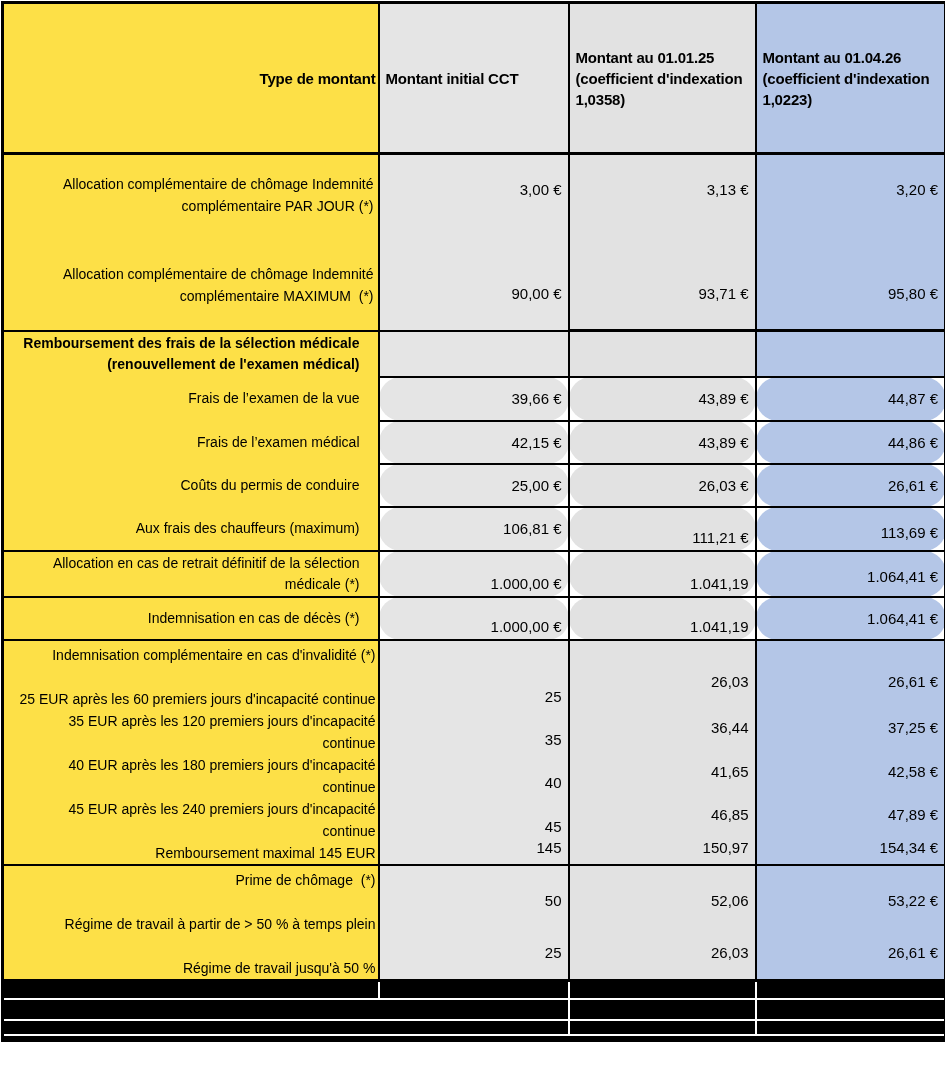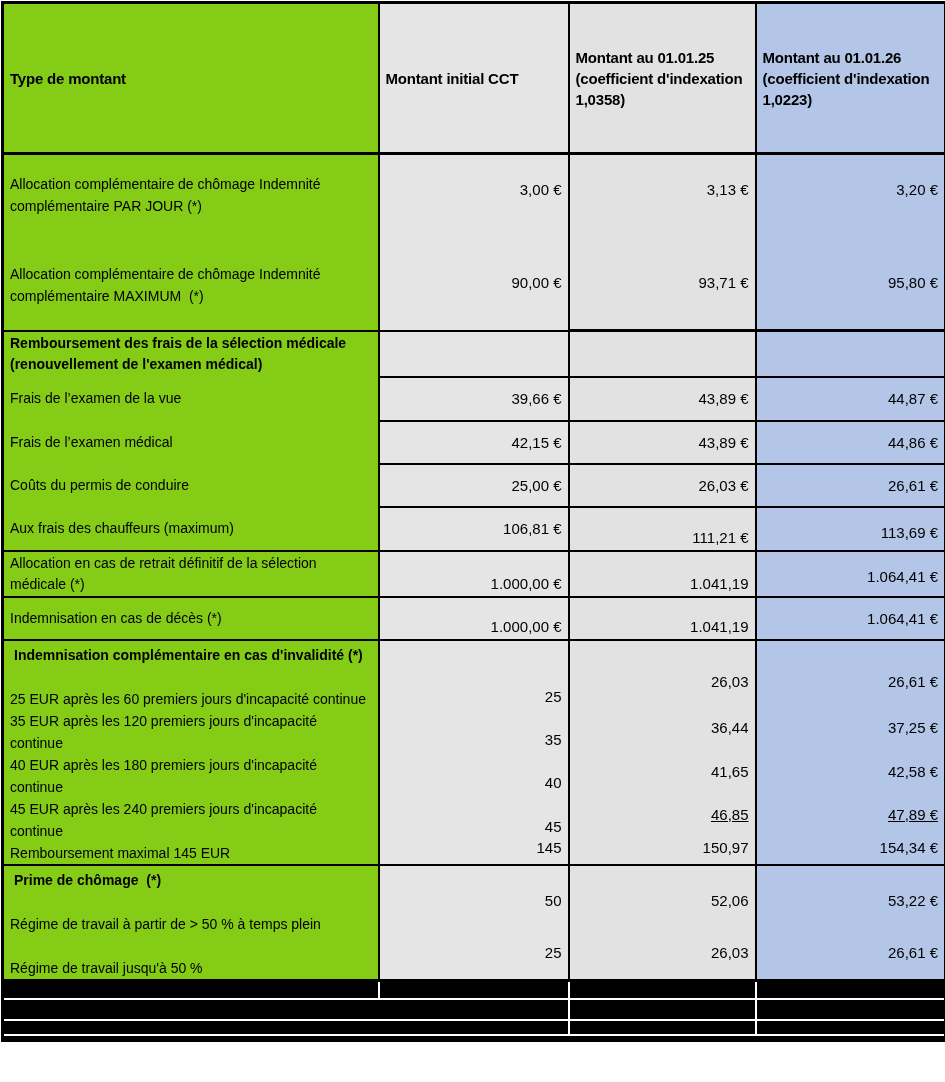--- a/index.html
+++ b/index.html
@@ -2,46 +2,46 @@
 <html><head>
 <meta charset="utf-8">
 <style>
   html,body { margin:0; padding:0; background:#ffffff; }
   body { width:945px; height:1082px; overflow:hidden;
          font-family:"Liberation Sans", sans-serif; color:#000; }
   table.cct { border-collapse:collapse; table-layout:fixed; width:943px;
               margin:1px 0 0 1px; border:3px solid #000; }
   td { border:2px solid #000; padding:0; vertical-align:middle; overflow:hidden; }
   
-  .c1 { background:#84cc16; }
+  .c1 { background:#fde047;text-align:right; }
   .c2 { background:#e5e5e5; }
   .c3 { background:#E2E2E2; }
   .c4 { background:#B4C6E7; }
   
-  .lbl { white-space:pre; font-size:14px; line-height:21px; padding:1px 2px 1px 6px; }
+  .lbl { white-space:pre; font-size:14px; line-height:21px; padding:1px 18px 1px 6px; }
   .bold { font-weight:bold; }
   .hdr { white-space:pre; font-size:15px; line-height:21px; font-weight:bold;
          padding:2px 2px 2px 6px; letter-spacing:-0.2px; }
-  .num { text-align:right; font-size:15px; padding-right:6px; white-space:pre; }
+  .num { text-align:right; font-size:15px; padding-right:6px; white-space:pre;border-radius:22px; }
   .rel { position:relative; }
   .abs { position:absolute; right:6px; font-size:15px; white-space:pre; }
   
   .vbot { vertical-align:bottom; } .vbot .num-pad { padding-bottom:4px; }
   .vtop { vertical-align:top; }  .vtop .num-pad { padding-top:16px; }
   
   .bb3 { border-bottom-width:3px; }
   .nbt { border-top:none; } .nbb { border-bottom:none; }
   
   .inv2-1{top:47px;} .inv2-2{top:90px;} .inv2-3{top:133px;} .inv2-4{top:177px;} .inv2-5{top:198px;}
-  .inv3-1{top:32px;} .inv3-2{top:78px;} .inv3-3{top:122px;} .inv3-4{top:165px;text-decoration:underline;} .inv3-5{top:198px;}
-  .blA-1{top:26px;} .blA-2{top:119px;}
+  .inv3-1{top:32px;} .inv3-2{top:78px;} .inv3-3{top:122px;} .inv3-4{top:165px;} .inv3-5{top:198px;}
+  .blA-1{top:26px;} .blA-2{top:130px;}
   .dep-1{top:26px;} .dep-2{top:78px;}
   .para1{top:18px;left:6px;right:4px;font-size:14px;line-height:22px;white-space:pre;position:absolute;}
   .para2{top:108px;left:6px;right:4px;font-size:14px;line-height:22px;white-space:pre;position:absolute;}
-  .blocktitle { padding:3px 2px 0 10px; font-size:14px; line-height:22px; font-weight:bold; white-space:pre; }
+  .blocktitle { padding:3px 2px 0 10px; font-size:14px; line-height:22px; font-weight:normal; white-space:pre; }
   .blockbody  { padding:0 2px 0 6px; font-size:14px; line-height:22px; white-space:pre; }
   
   .blk { background:#000; border:2px solid #fff; }
   .blk-top { border-top:3px solid #000; }
   tr.spacer td { background:#000; border:none; }
 </style>
 </head>
 <body>
 
 <table class="cct">
@@ -59,21 +59,21 @@
         </td>
     <td class="c2 bb3">
           <div class="hdr">Montant initial CCT</div>
         </td>
     <td class="c3 bb3">
           <div class="hdr">Montant au 01.01.25
 (coefficient d'indexation
 1,0358)</div>
         </td>
     <td class="c4 bb3">
-          <div class="hdr">Montant au 01.01.26
+          <div class="hdr">Montant au 01.04.26
 (coefficient d'indexation
 1,0223)</div>
         </td>
   </tr>
 
   <tr style="height:177px">
     <td class="c1 rel">
       <div class="para1">Allocation complémentaire de chômage Indemnité
 complémentaire PAR JOUR (*)</div>
       <div class="para2">Allocation complémentaire de chômage Indemnité

